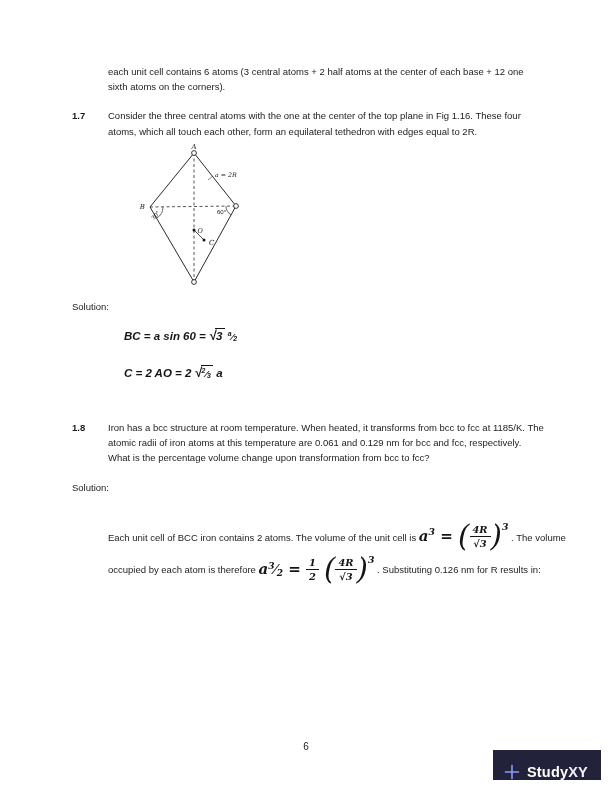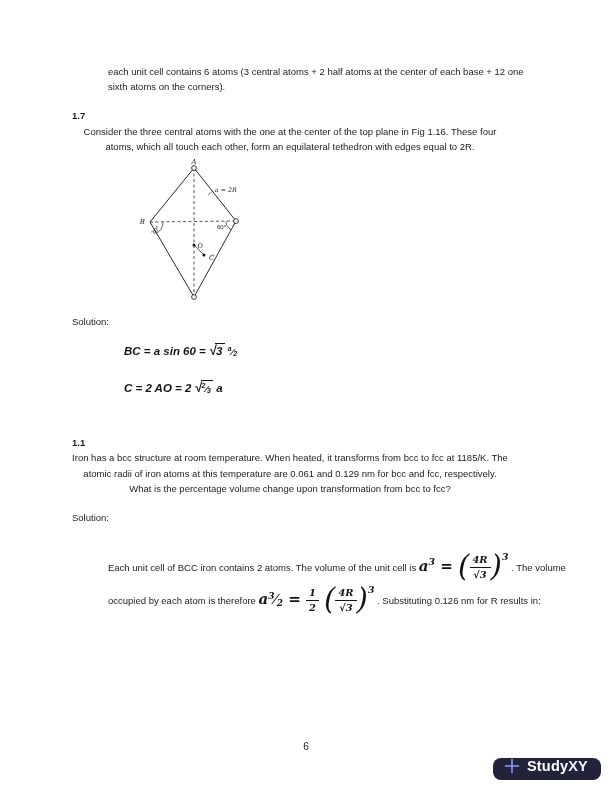--- a/index.html
+++ b/index.html
@@ -4,23 +4,23 @@
 <style>
   html,body { margin:0; padding:0; background:#e8e8e8; }
   .page {
     position:relative; width:612px; height:792px; margin:0 auto;
     background:#ffffff; overflow:hidden;
     font-family:"Liberation Sans", sans-serif;
     font-size:9.5px; color:#1c1c1c;
   }
   .content { position:absolute; left:72px; top:64px; width:472px; }
   .intro { margin:0 0 14px 36px; width:436px; line-height:1.6; }
-  .problem { display:flex;flex-direction:column; }
+  .problem { display:flex; }
   .pnum { width:36px; flex:none; font-weight:700; line-height:1.6; }
-  .ptext { width:436px; line-height:1.6;text-align:center; }
+  .ptext { width:436px; line-height:1.6; }
   .figure { margin:4px 0 0 66px; }
   .figure svg { display:block; }
   .sol { margin:8px 0 0 0; line-height:1.6; }
   .eqs { margin:14px 0 0 52px; }
   .eq {
     font-family:Liberation Sans, sans-serif; font-style:italic; font-weight:700;
     font-size:11.5px; color:#141414; margin-bottom:22px; white-space:nowrap;
   }
   .eq.shift { margin-left:-10px; }
   .p18 { margin-top:40px; }
@@ -44,23 +44,23 @@
   }
   .ieq sup.s { font-size:62%; vertical-align:0.6em; }
   .ieq sup.ps { font-size:62%; vertical-align:1.2em; }
 
   
   .figlabel { font-family:"DejaVu Serif", serif; font-style:italic; }
 
   
   .pageno { position:absolute; left:0; right:0; bottom:40px; text-align:center; font-size:10px; color:#222; }
   .badge {
-    position:absolute; right:11px; bottom:12px; height:22px;
-    background:#22223a; border-radius:8px;
-    display:flex; align-items:flex-start; gap:7px; padding:0 13px 0 11px;
+    position:absolute; right:11px; bottom:12px; height:30px;
+    background:#22223a; border-radius:0;
+    display:flex; align-items:flex-end; gap:7px; padding:0 13px 0 11px;
   }
   .brand { font-size:14.5px; font-weight:700; color:#ffffff; letter-spacing:0.2px; }
   .brand .xy { color:#f2efff; }
 </style>
 </head>
 <body>
 
 <div class="page">
   <div class="content">
 
@@ -113,21 +113,21 @@
     </div>
 
     <p class="sol">Solution:</p>
 
     <div class="eqs">
       <div class="eq">BC = a sin 60 = <span class="sqrt"><span class="rsign">√</span><span class="rad">3</span></span> <span class="sf"><span class="sfn">a</span><span class="sfb">⁄</span><span class="sfd">2</span></span></div>
       <div class="eq">C = 2 AO = 2 <span class="sqrt"><span class="rsign">√</span><span class="rad"><span class="sf"><span class="sfn">2</span><span class="sfb">⁄</span><span class="sfd">3</span></span></span></span> a</div>
     </div>
 
     <div class="problem p18">
-      <div class="pnum">1.1</div>
+      <div class="pnum">1.8</div>
       <div class="ptext">Iron has a bcc structure at room temperature. When heated, it transforms from bcc to fcc at 1185/K. The atomic radii of iron atoms at this temperature are 0.061 and 0.129 nm for bcc and fcc, respectively. What is the percentage volume change upon transformation from bcc to fcc?</div>
     </div>
 
     <p class="sol sol2">Solution:</p>
 
     <p class="solpara">Each unit cell of BCC iron contains 2 atoms. The volume of the unit cell is <span class="ieq">a<sup class="s">3</sup> = <span class="bigp">(</span><span class="frac"><span class="fn">4R</span><span class="fd">√3</span></span><span class="bigp">)</span><sup class="ps">3</sup></span> .  The volume occupied by each atom is therefore <span class="ieq">a<span class="sf"><span class="sfn">3</span><span class="sfb">⁄</span><span class="sfd">2</span></span> = <span class="frac"><span class="fn">1</span><span class="fd">2</span></span> <span class="bigp">(</span><span class="frac"><span class="fn">4R</span><span class="fd">√3</span></span><span class="bigp">)</span><sup class="ps">3</sup></span> .  Substituting 0.126 nm for R results in:</p>
 
   </div>
 
   <div class="pageno">6</div>

